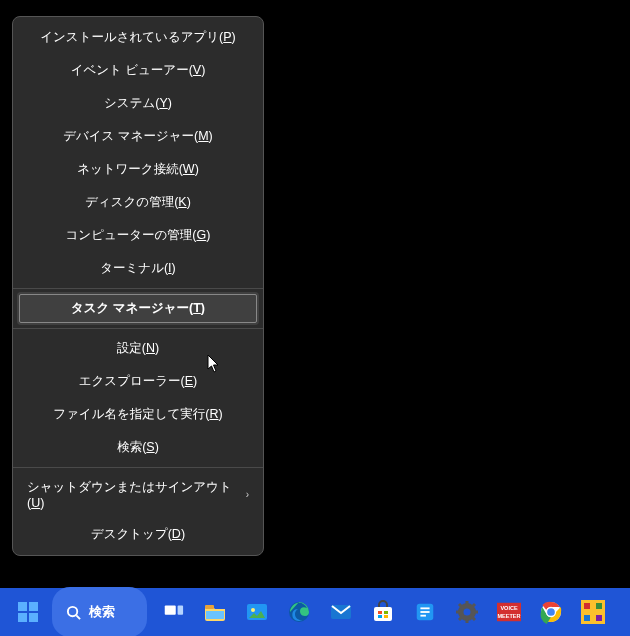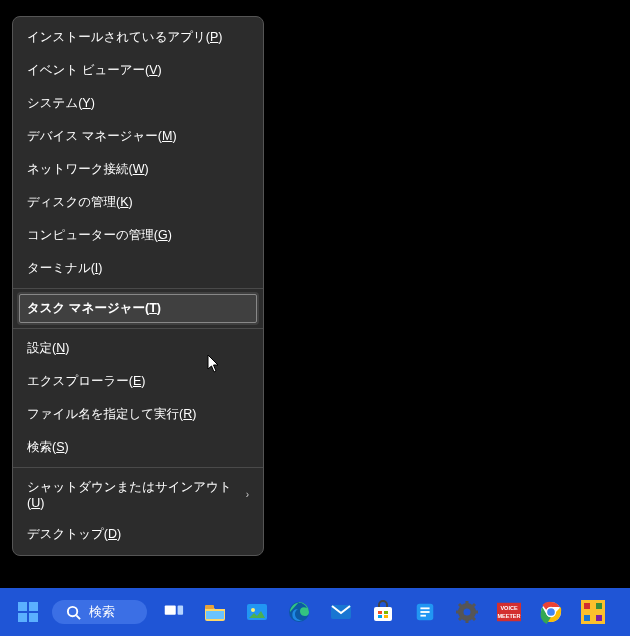--- a/index.html
+++ b/index.html
@@ -23,20 +23,21 @@
     box-shadow: 0 8px 24px rgba(0,0,0,0.5);
     color: #fff;
     font-size: 12.5px;
   }
   .menu-item {
     padding: 8px 14px;
     cursor: default;
     position: relative;
     display: flex;
     align-items: center;
+    justify-content: center;
   }
   .menu-item.hovered {
     background: #404040;
     outline: 1px solid #888;
     outline-offset: -3px;
     border-radius: 4px;
     margin: 0 4px;
     padding: 8px 10px;
     font-weight: bold;
   }
@@ -85,26 +86,27 @@
     grid-template-columns: 1fr 1fr;
     grid-template-rows: 1fr 1fr;
     gap: 2px;
   }
   .win-logo div { background:#5bb0ff; }
   .search-pill {
     display: flex;
     align-items: center;
     background: #3b6fe5;
     border-radius: 18px;
-    height: 24px;
+    height: 50px;
     padding: 0 18px 0 14px;
     color: #fff;
     font-size: 13px;
     gap: 8px;
     min-width: 95px;
+    font-weight: bold;
   }
   .tb-icon {
     width: 40px;
     height: 40px;
     display: flex;
     align-items: center;
     justify-content: center;
     border-radius: 4px;
   }
   .ico {

